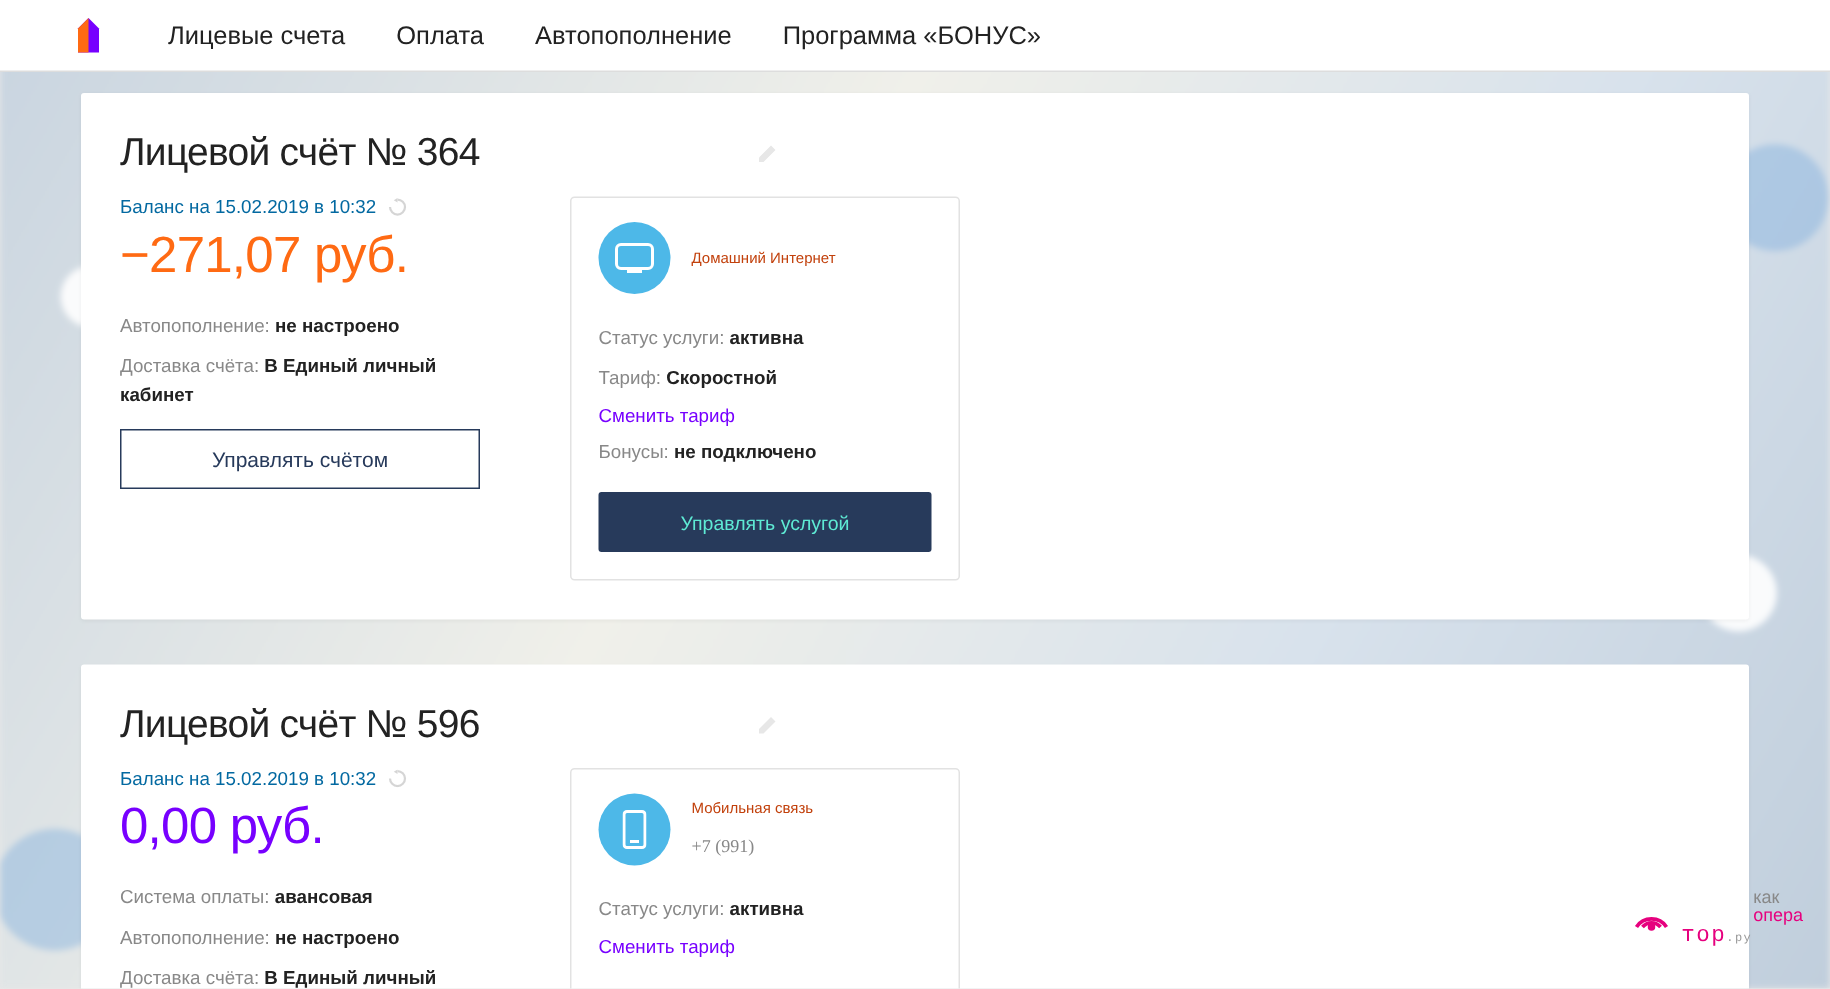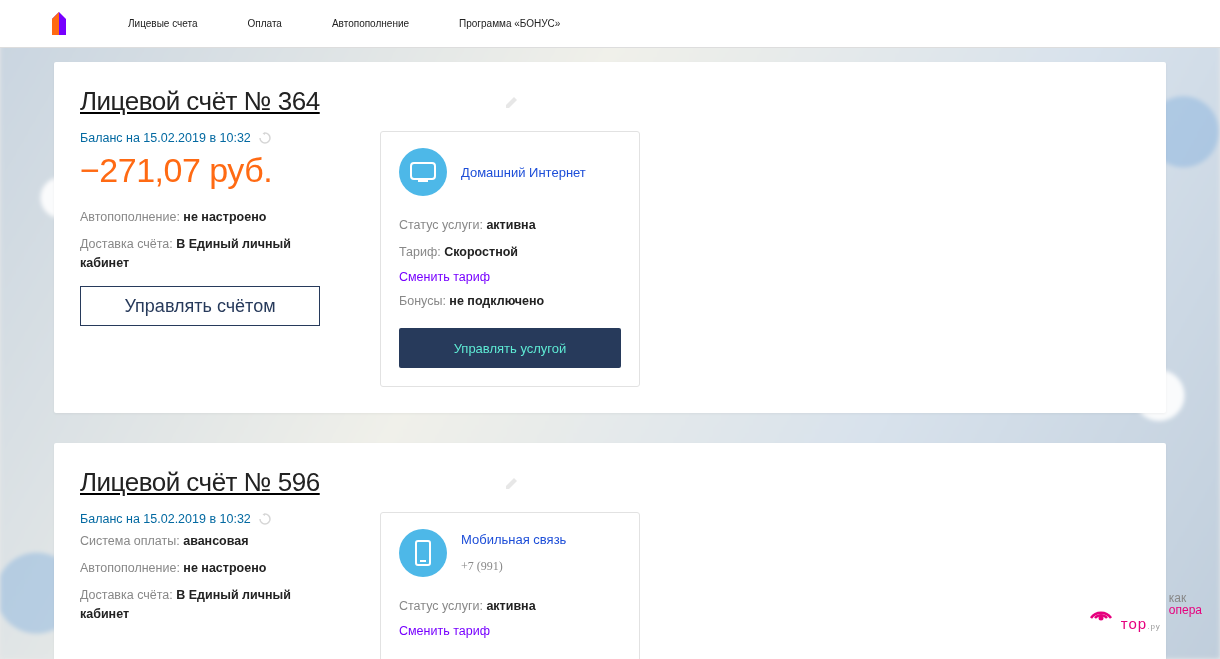--- a/index.html
+++ b/index.html
@@ -32,44 +32,42 @@
     align-items: center;
     padding: 0 30px 0 50px;
     gap: 34px;
     border-bottom: 1px solid #ddd;
   }
   .logo {
     width: 18px; height: 26px;
     margin-right: 10px;
   }
   .nav-link {
-    font-size: 10px;
+    font-size: 17px;
     color: #222;
     cursor: pointer;
-    margin-left: 16px;
   }
   .content {
     position: relative;
     z-index: 1;
     padding: 14px 0 0 54px;
   }
   .card {
     background: #fff;
     width: 1112px;
     border-radius: 2px;
     padding: 24px 26px 26px 26px;
     margin-bottom: 30px;
     box-shadow: 0 1px 3px rgba(0,0,0,0.05);
   }
   .acct-header {
     display: flex;
     align-items: center;
     gap: 20px;
     margin-bottom: 14px;
-    text-decoration: underline;
   }
   .acct-title {
     font-size: 26px;
     font-weight: 400;
     color: #222;
     letter-spacing: -0.5px;
   }
   .edit-icon {
     margin-left: auto;
     margin-right: 620px;
@@ -117,21 +115,21 @@
   }
   .meta-label { color: #888; }
   .meta-value { color: #222; font-weight: 600; }
   .btn-outline {
     margin-top: 14px;
     width: 240px;
     height: 40px;
     border: 1.5px solid #273a5b;
     background: #fff;
     color: #273a5b;
-    font-size: 18px;
+    font-size: 14px;
     cursor: pointer;
     display: flex;
     align-items: center;
     justify-content: center;
   }
   .service-box {
     border: 1px solid #e2e2e2;
     border-radius: 3px;
     width: 260px;
     padding: 16px 18px 18px 18px;
@@ -145,22 +143,22 @@
   .service-icon {
     width: 48px; height: 48px;
     border-radius: 50%;
     background: #4db8e8;
     display: flex;
     align-items: center;
     justify-content: center;
     flex-shrink: 0;
   }
   .service-name {
-    font-size: 13px;
-    color: #1d4ed8;
+    font-size: 10px;
+    color: #c2410c;
   }
   .service-sub {
     font-size: 12px;
     color: #888;
     margin-top: 12px;
     font-family: Liberation Serif, serif;
   }
   .link-purple {
     color: #7700ff;
     font-size: 12.5px;
@@ -190,21 +188,21 @@
   }
   .wm-icon {
     width: 28px; height: 28px;
   }
   .wm-text {
     font-size: 13px;
     line-height: 1;
     color: #e6007e;
   }
   .wm-text .l1 { color: #888; display:block; font-size:12px;padding-left:48px;}
-  .wm-text .l2 { color: #e6007e; display:block; font-size:15px; font-weight:300; letter-spacing:1px;}
+  .wm-text .l2 { color: #e6007e; display:block; font-size:15px; font-weight:300; letter-spacing:1px;font-family:Liberation Mono, monospace;}
   .wm-text .ru { font-size: 8px; color:#999; }
 </style>
 </head>
 <body>
 
 <div class="bg-decor"></div>
 
 <div class="topnav">
   <svg class="logo" viewBox="0 0 18 26">
     <path d="M2 24 L2 8 L9 1 L16 8 L16 24 Z" fill="#7700ff"></path>
@@ -269,20 +267,21 @@
     </div>
     <div class="columns">
       <div class="col-left">
         <div class="balance-time">
           <span>Баланс на 15.02.2019 в 10:32</span>
           <svg class="refresh-icon" viewBox="0 0 12 12">
               <path d="M6 1 A5 5 0 1 1 1 6" fill="none" stroke="#999" stroke-width="1.5"></path>
               <path d="M6 0 L6 3 L3.5 1.5 Z" fill="#999"></path>
             </svg>
         </div>
+        <div class="balance-zero">0,00 руб.</div>
         <div class="meta-row"><span class="meta-label">Система оплаты:</span> <span class="meta-value">авансовая</span></div>
         <div class="meta-row"><span class="meta-label">Автопополнение:</span> <span class="meta-value">не настроено</span></div>
         <div class="meta-row"><span class="meta-label">Доставка счёта:</span> <span class="meta-value">В Единый личный кабинет</span></div>
       </div>
       <div class="service-box">
         <div class="service-head">
           <div class="service-icon">
             <svg width="16" height="26" viewBox="0 0 16 26">
                 <rect x="1" y="1" width="14" height="24" rx="2" fill="none" stroke="#fff" stroke-width="2"></rect>
                 <rect x="5" y="20" width="6" height="2" fill="#fff"></rect>

